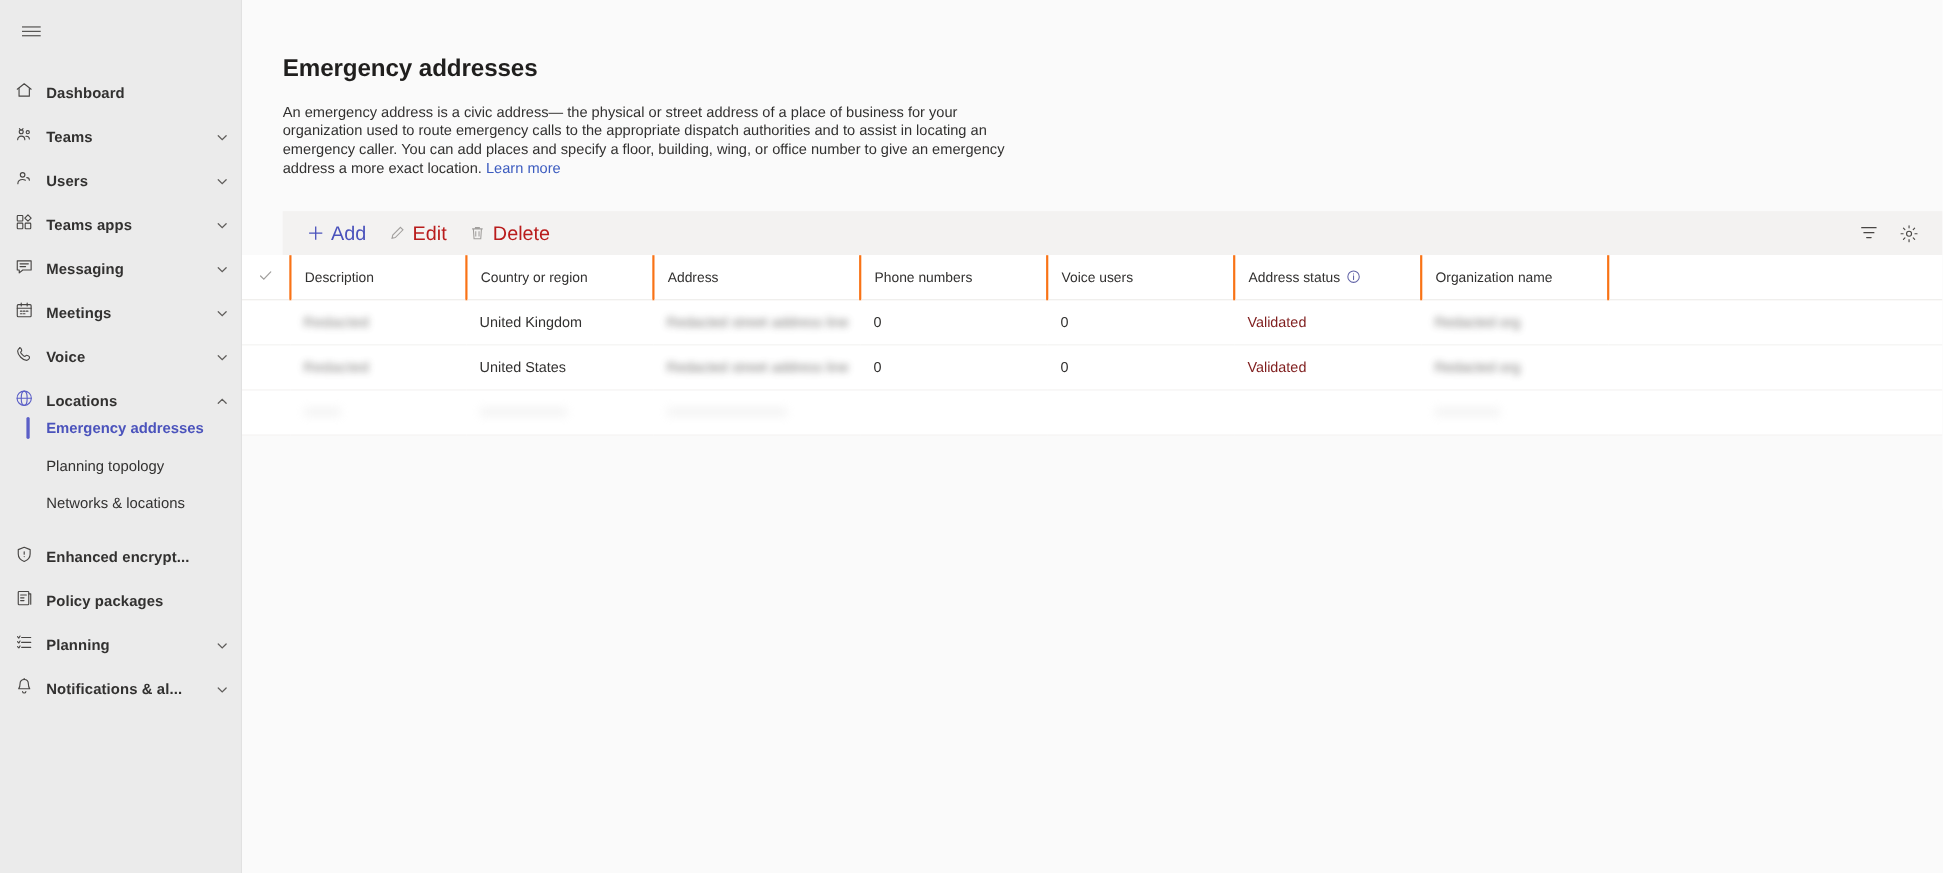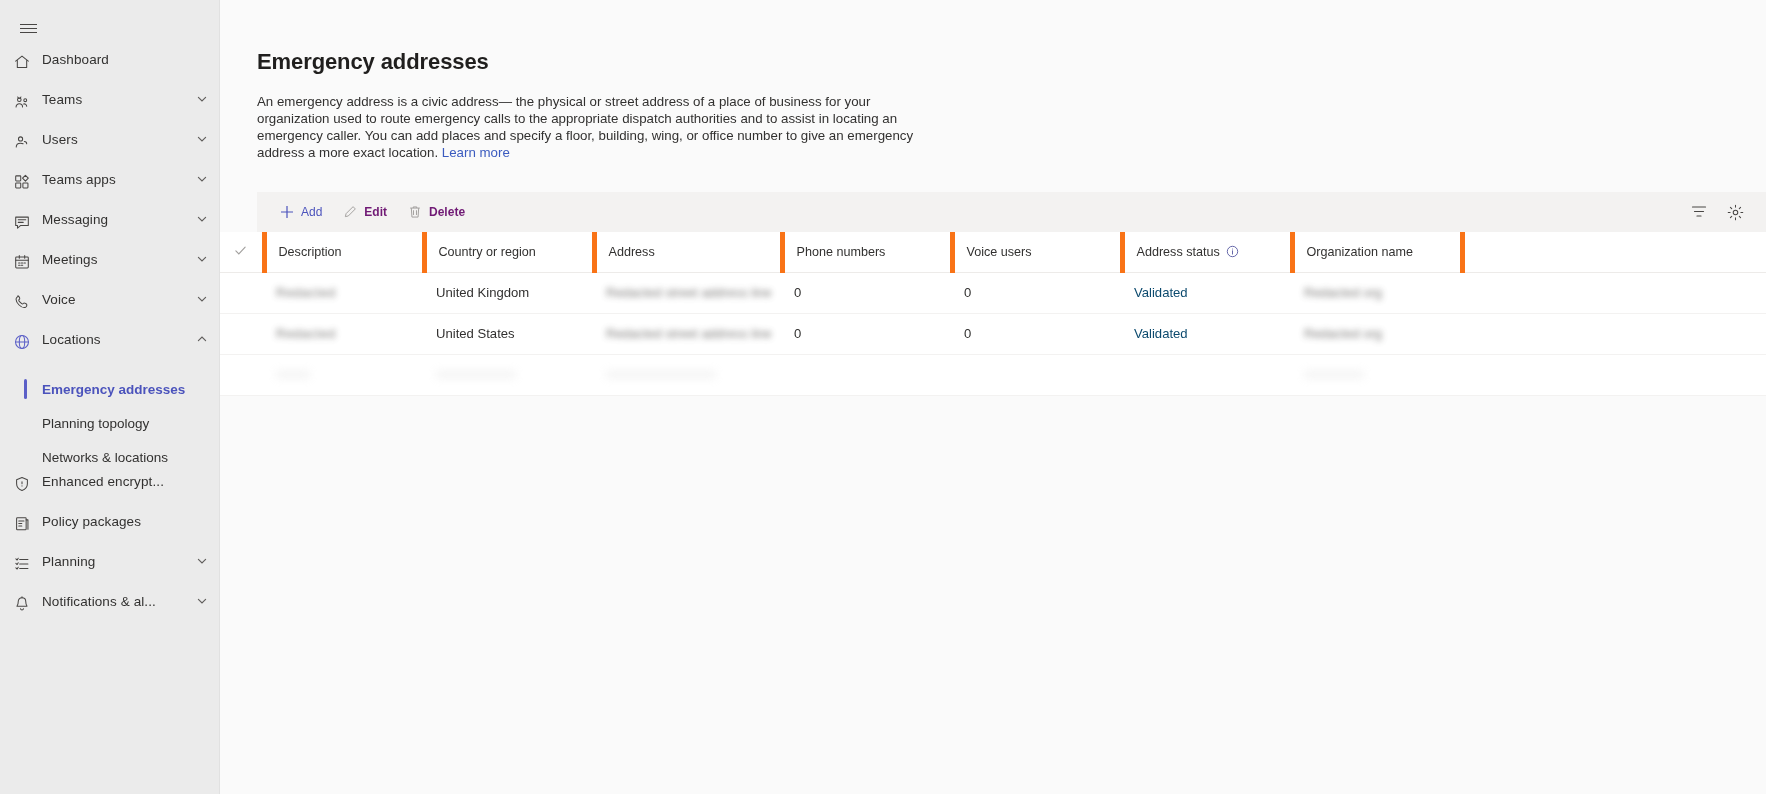--- a/index.html
+++ b/index.html
@@ -24,23 +24,23 @@
     width: 40px; height: 40px;
     margin: 8px 0 0 8px;
     display: flex; flex-direction: column;
     align-items: center; justify-content: center;
     gap: 3px; cursor: pointer;
   }
   .hamburger span { display:block; width: 17px; height: 1px; background: #484644; }
 
   .nav { padding-top: 4px; }
   .nav-item {
-    display: flex; align-items: flex-start;
+    display: flex; align-items: flex-end;
     height: 40px; padding: 0 10px 0 12px;
-    cursor: pointer; position: relative;
+    cursor: pointer; position: relative; font-weight: bold;
   }
   .nav-icon {
     width: 20px; height: 20px;
     flex: 0 0 20px;
     display: flex; align-items: center; justify-content: center;
     color: #484644;
   }
   .nav-icon svg { display:block; }
   .nav-label {
     margin-left: 10px;
@@ -104,63 +104,63 @@
     margin: 31px 0 0 37px;
     margin-right: 0;
     height: 40px;
     background: #f3f2f1;
     display: flex; align-items: center;
     padding: 0 10px 0 12px;
   }
   .tb-btn {
     display: flex; align-items: center; gap: 7px;
     height: 32px; padding: 0 10px;
-    font-size: 12px;
+    font-size: 18px;
     cursor: pointer;
     background: none; border: none;
     font-family: inherit;
   }
   .tb-btn.enabled { color: #4b53bc; }
-  .tb-btn.disabled { color: #701a75; cursor: default; font-weight: bold; }
+  .tb-btn.disabled { color: #b91c1c; cursor: default; }
   .tb-ico { width: 15px; height: 15px; display:flex; align-items:center; justify-content:center; }
   .tb-right { margin-left: auto; display: flex; align-items: center; gap: 14px; padding-right: 10px; }
   .tb-ico-btn {
     width: 22px; height: 22px;
     display:flex; align-items:center; justify-content:center;
     color: #484644; cursor: pointer;
   }
 
   
   .tbl { width: 100%; border-collapse: collapse; background: #fff; table-layout: fixed; }
   .tbl thead th {
     height: 40px;
     font-size: 12.6px;
     font-weight: 400;
     color: #323130;
     text-align: left;
     background: #ffffff;
     border-bottom: 1px solid #edebe9;
-    border-right: 5px solid #f97316;
+    border-right: 2px solid #f97316;
     padding: 0 12px;
     vertical-align: middle;
     white-space: nowrap;
   }
   .tbl thead th.c-check { width: 44px; padding: 0; text-align: center; }
   .tbl tbody td {
     height: 41px;
     font-size: 13.1px;
     color: #323130;
     border-bottom: 1px solid #f3f2f1;
     padding: 0 12px;
     vertical-align: middle;
     white-space: nowrap;
     overflow: hidden;
   }
   .tbl tbody td.c-check { width: 44px; padding: 0; }
-  .status-validated { color: #0c4a6e; }
+  .status-validated { color: #7f1d1d; }
   .hdr-info { display:inline-flex; vertical-align: middle; margin-left: 6px; color: #6264a7; }
   .hdr-inner { display: inline-flex; align-items: center; }
 
   .blur {
     display: inline-block;
     border-radius: 2px;
     filter: blur(3.4px);
     opacity: .82;
     color: #605e5c;
     font-size: 13px;

